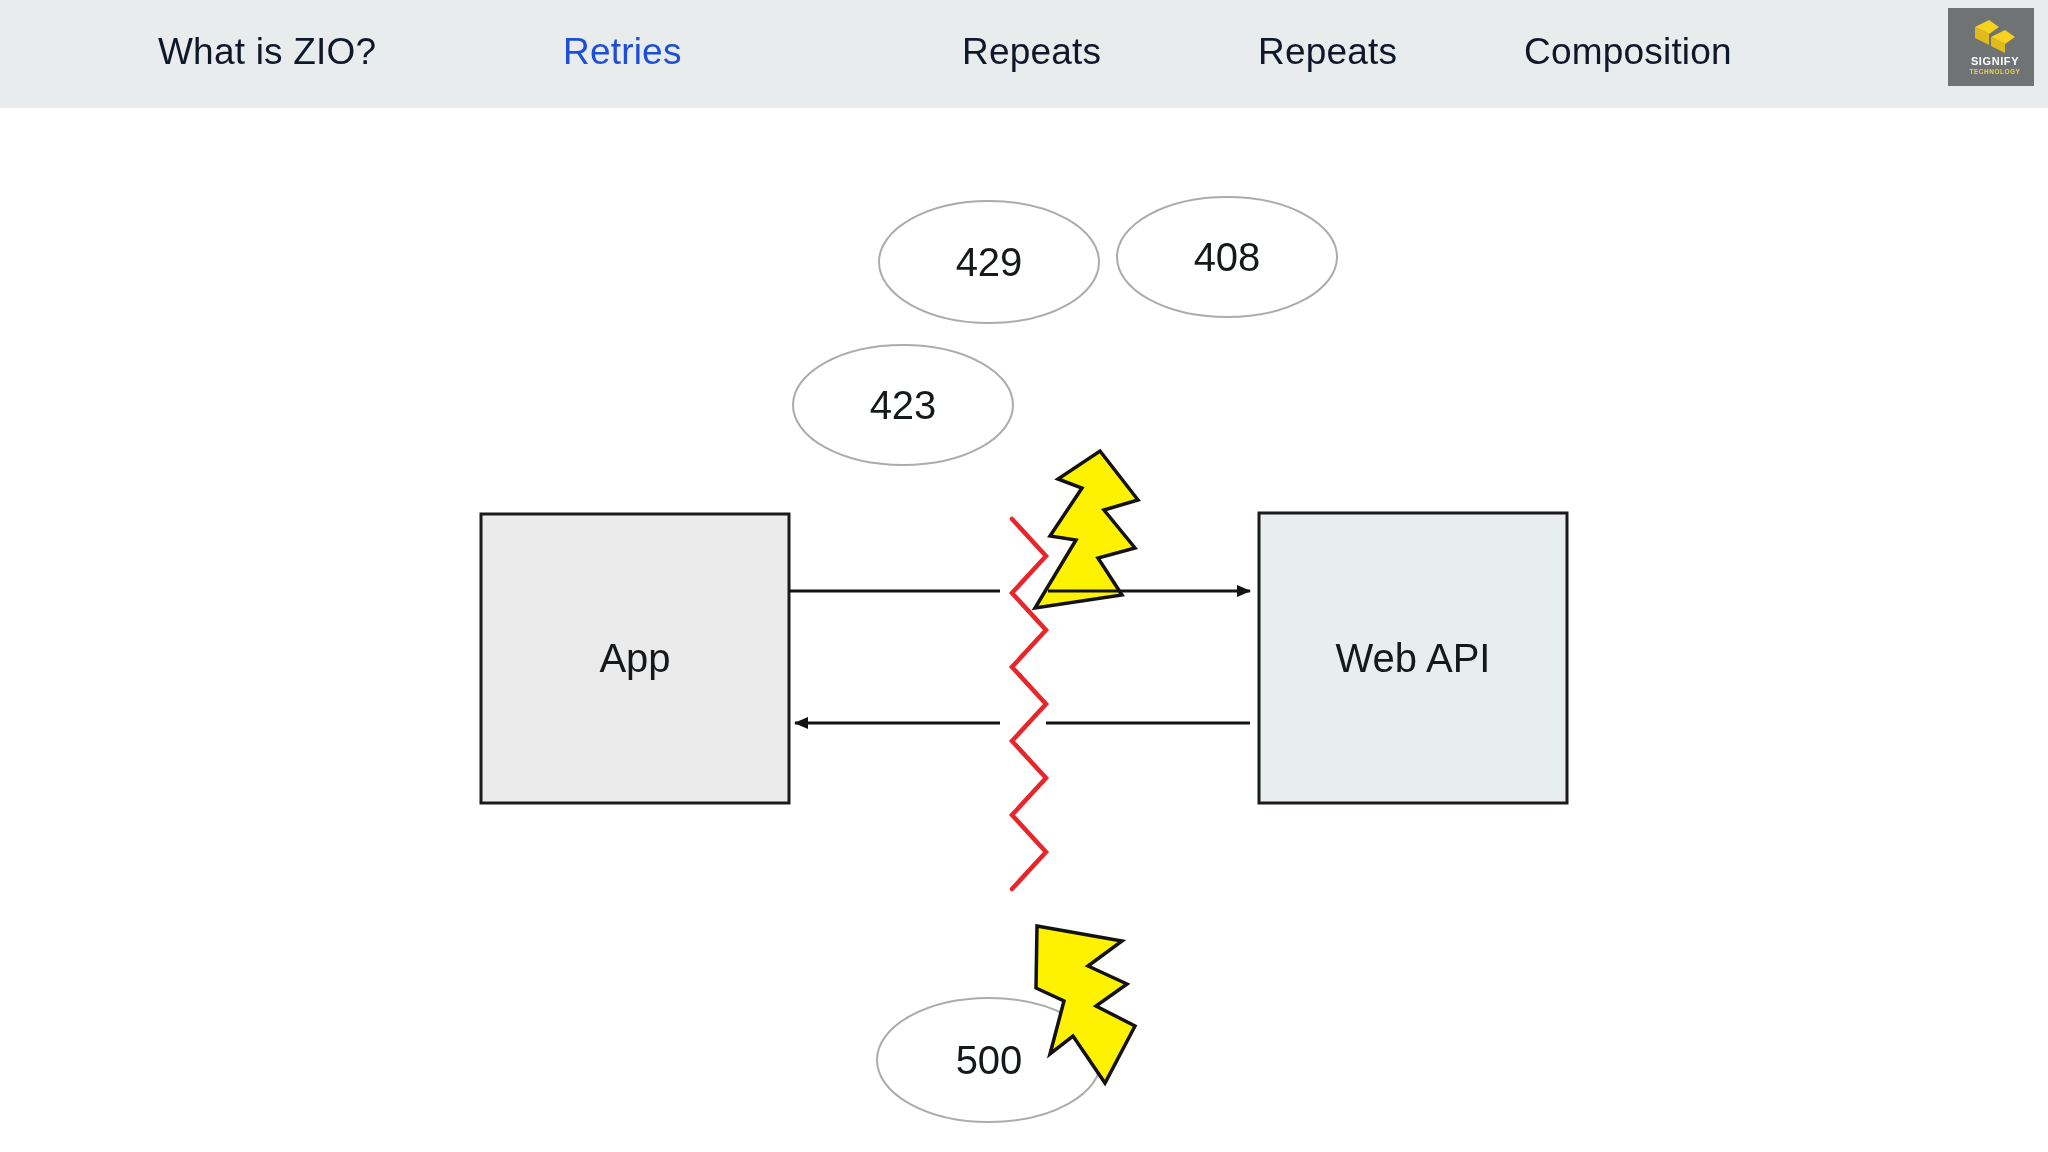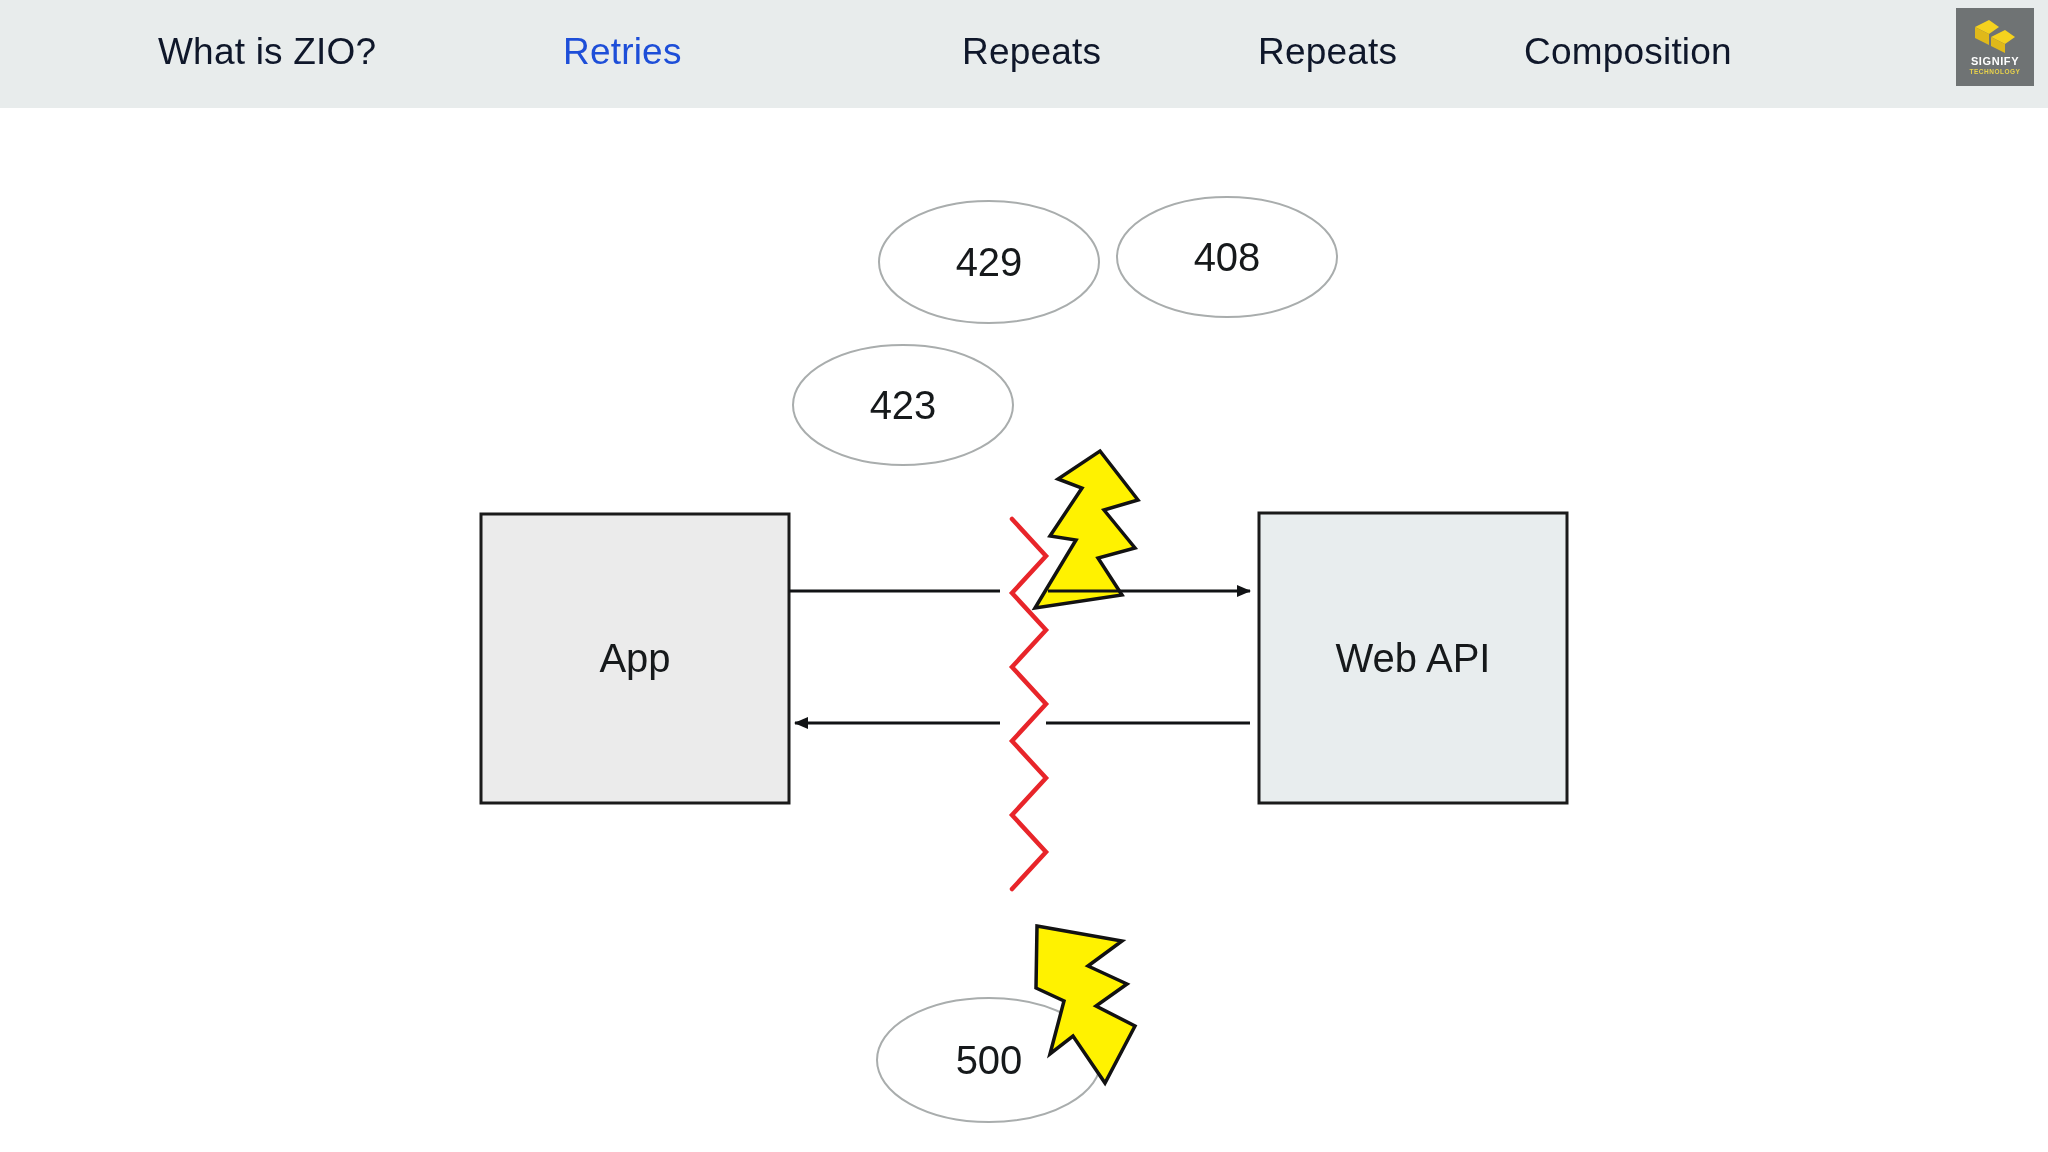--- a/index.html
+++ b/index.html
@@ -70,20 +70,21 @@
     right: 14px;
     top: 8px;
     width: 78px;
     height: 78px;
     background: #6f7374;
     display: flex;
     flex-direction: column;
     align-items: center;
     justify-content: center;
     cursor: pointer;
+    padding-left: 8px;
   }
   #logo .mark { width: 46px; height: 36px; display: block; }
   #logo .wordmark {
     color: #ffffff;
     font-size: 11px;
     font-weight: 700;
     letter-spacing: 0.6px;
     margin-top: 2px;
     line-height: 1;
   }

